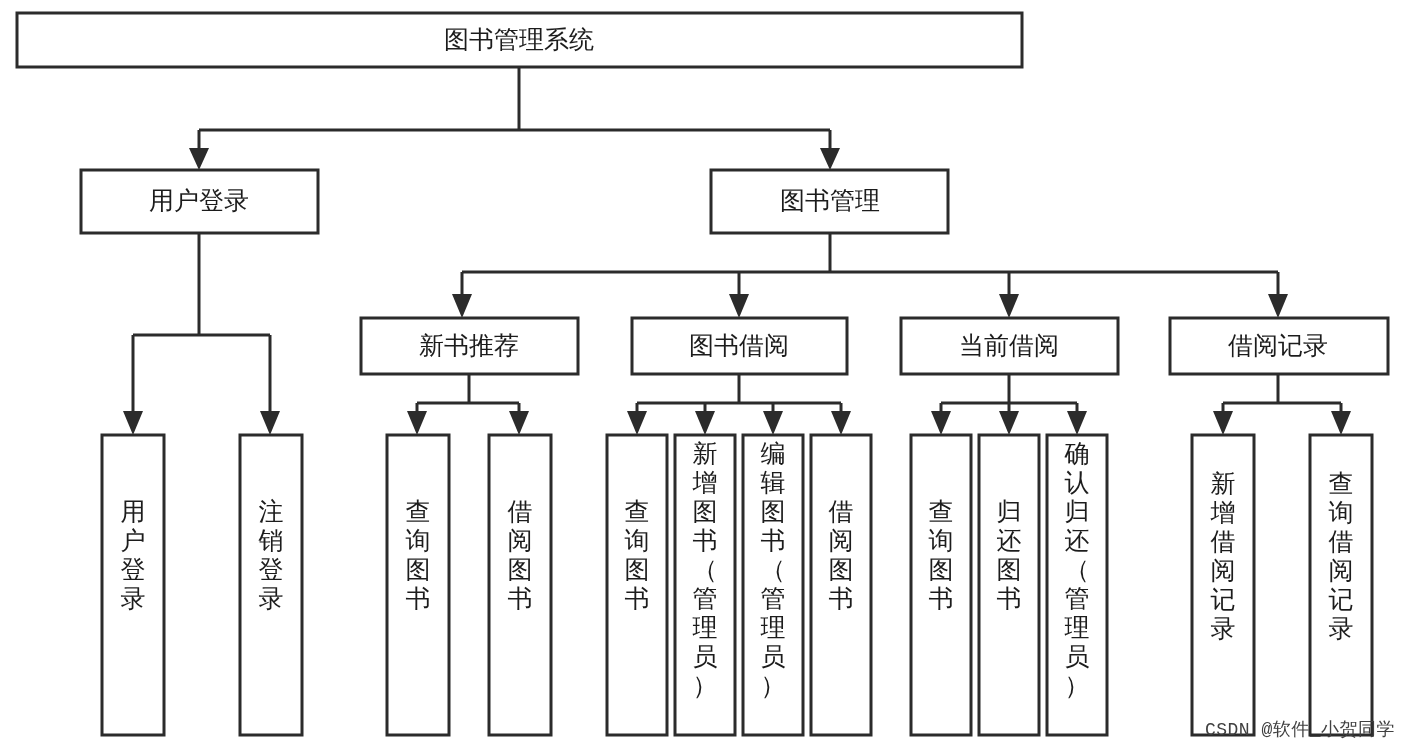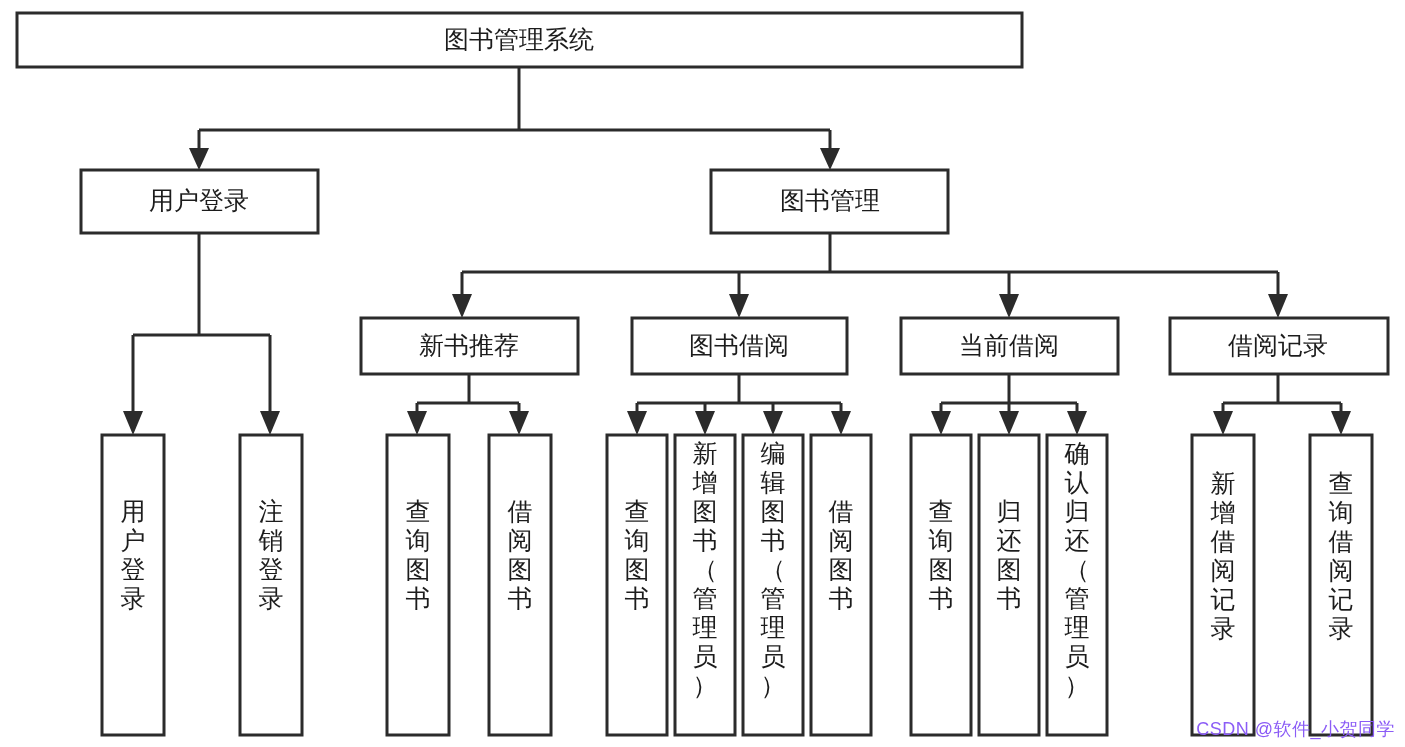--- a/index.html
+++ b/index.html
@@ -43,23 +43,23 @@
     fill: none;
   }
   .arrow-head {
     fill: #2b2b2b;
     stroke: none;
   }
   .watermark {
     position: absolute;
     right: 10px;
     bottom: 6px;
-    color: #8b5cf6;
+    color: #404040;
     font-size: 18px;
-    font-family: Liberation Sans, sans-serif;
+    font-family: Liberation Mono, monospace;
     letter-spacing: 0.5px;
     white-space: nowrap;
     user-select: none;
   }
 </style>
 </head>
 <body>
 
 <svg id="diagram" viewBox="0 0 1405 747">
 

